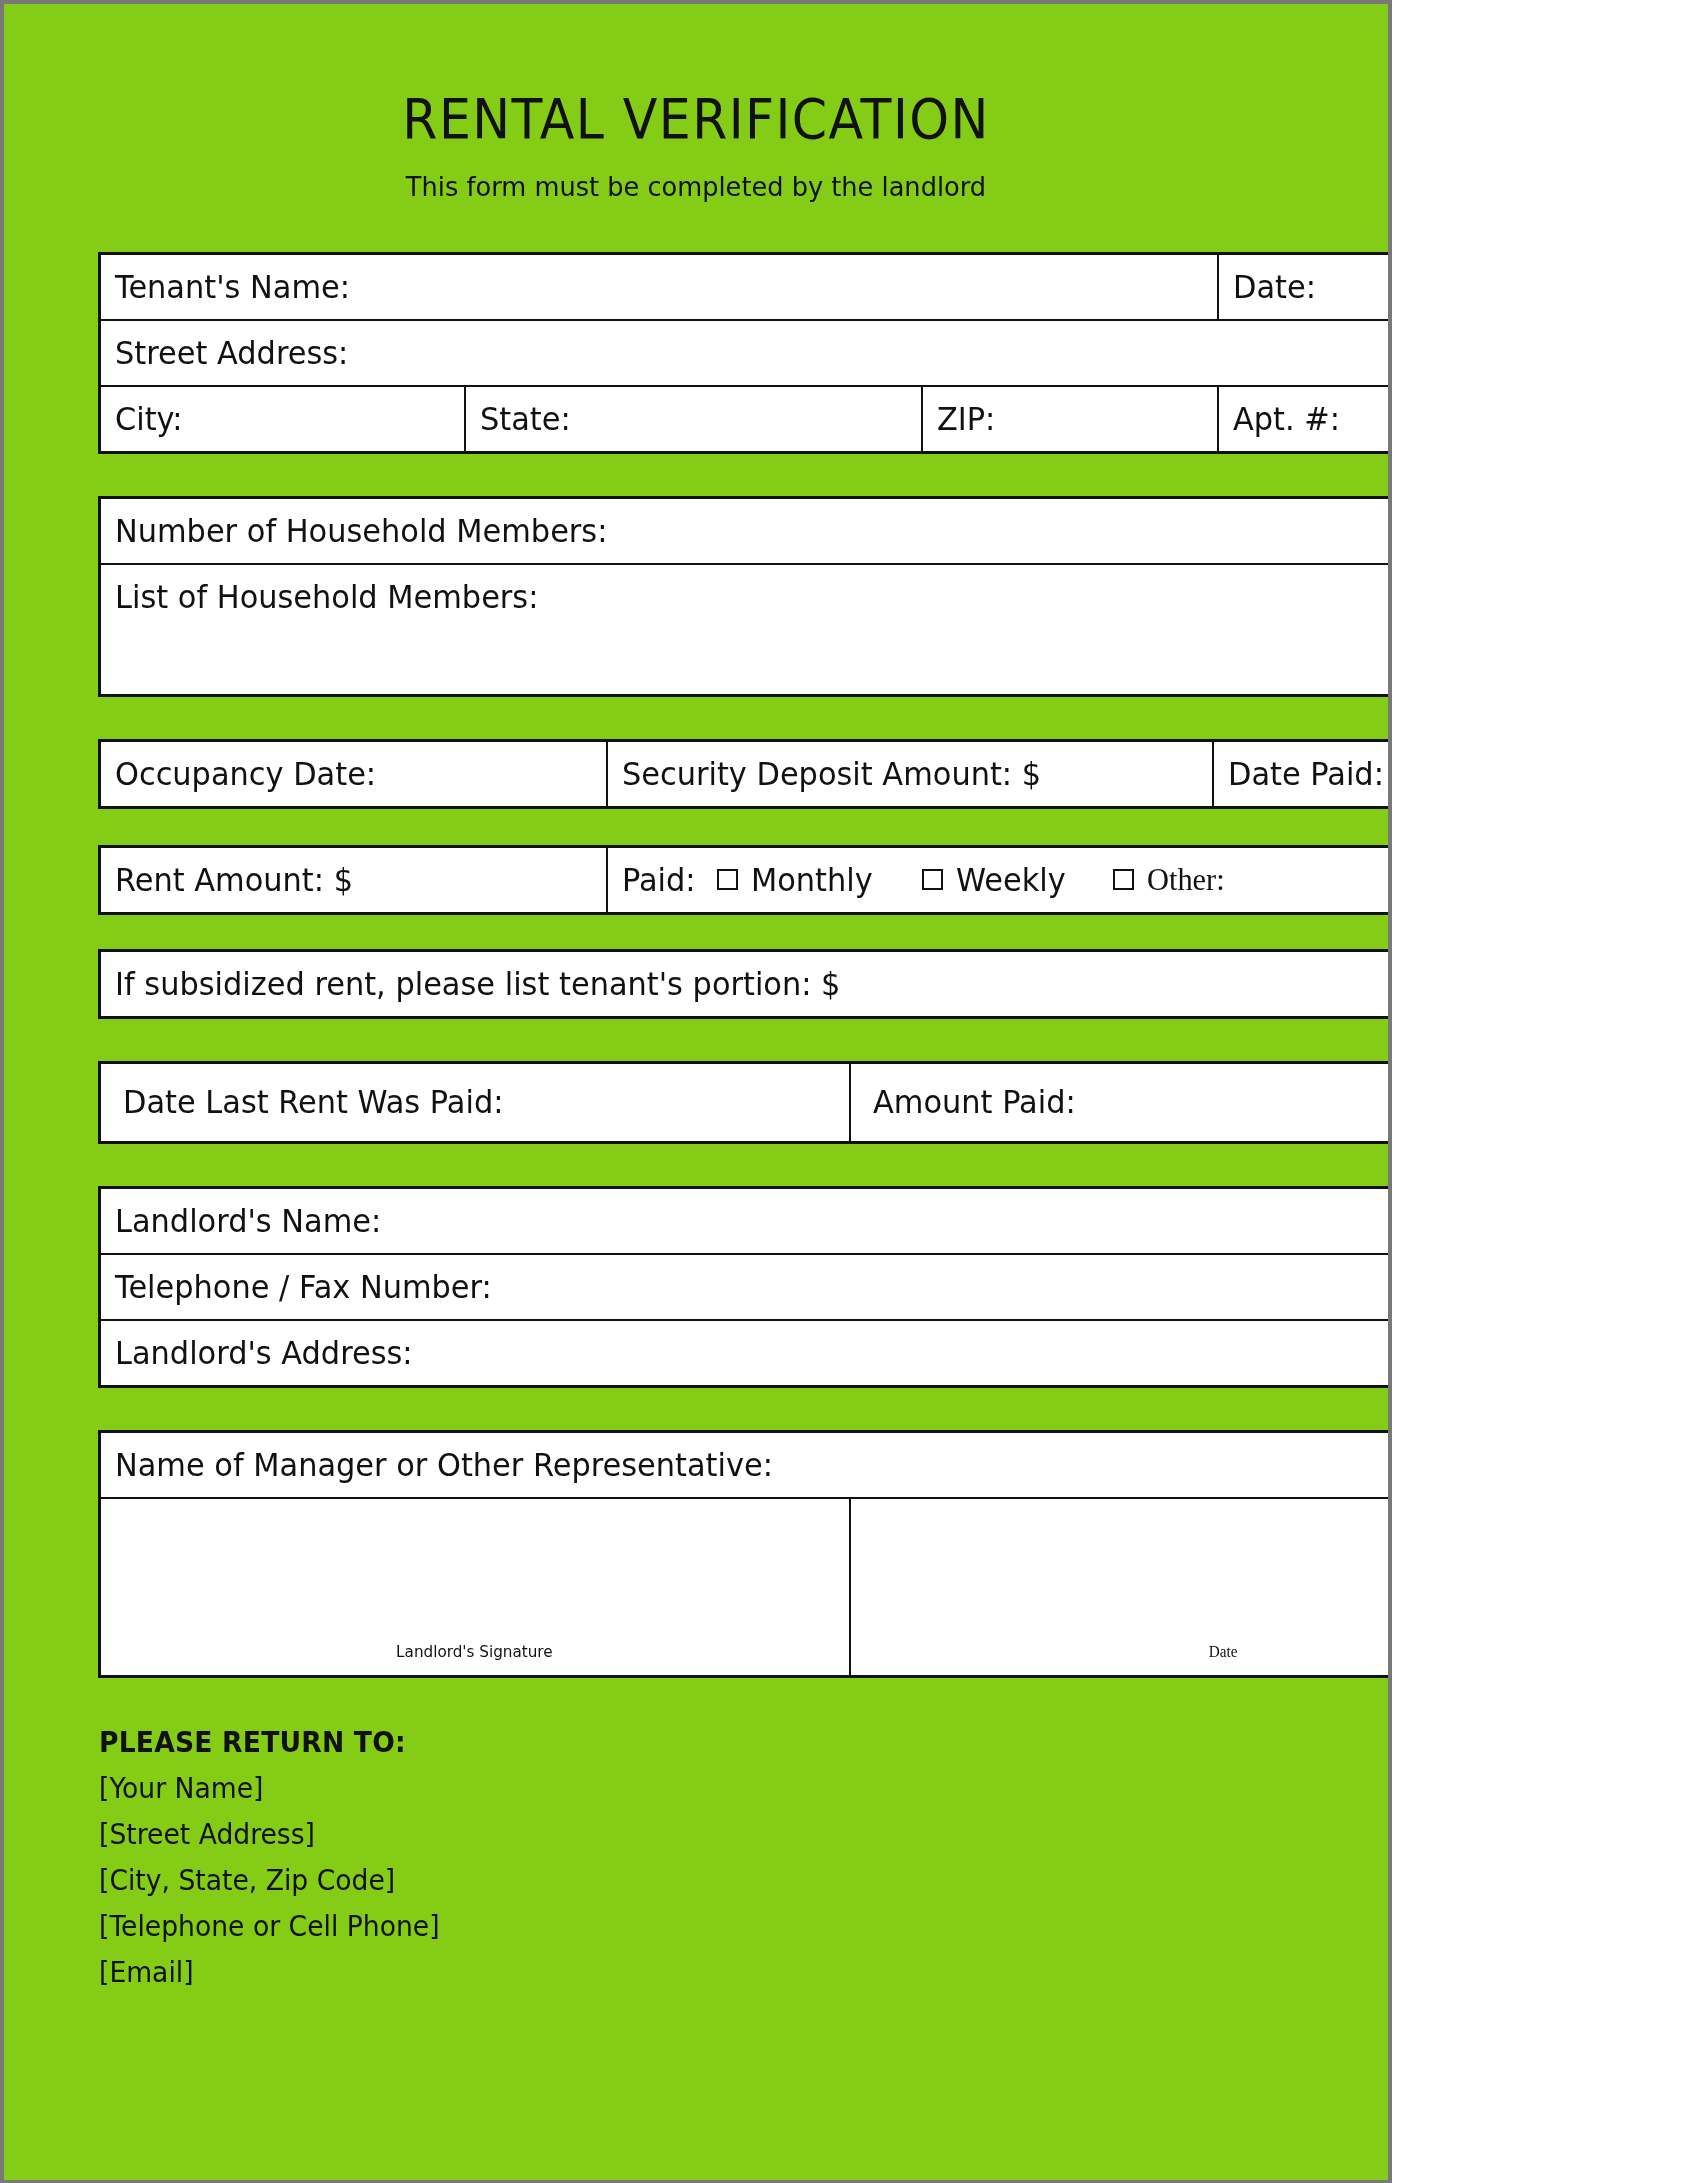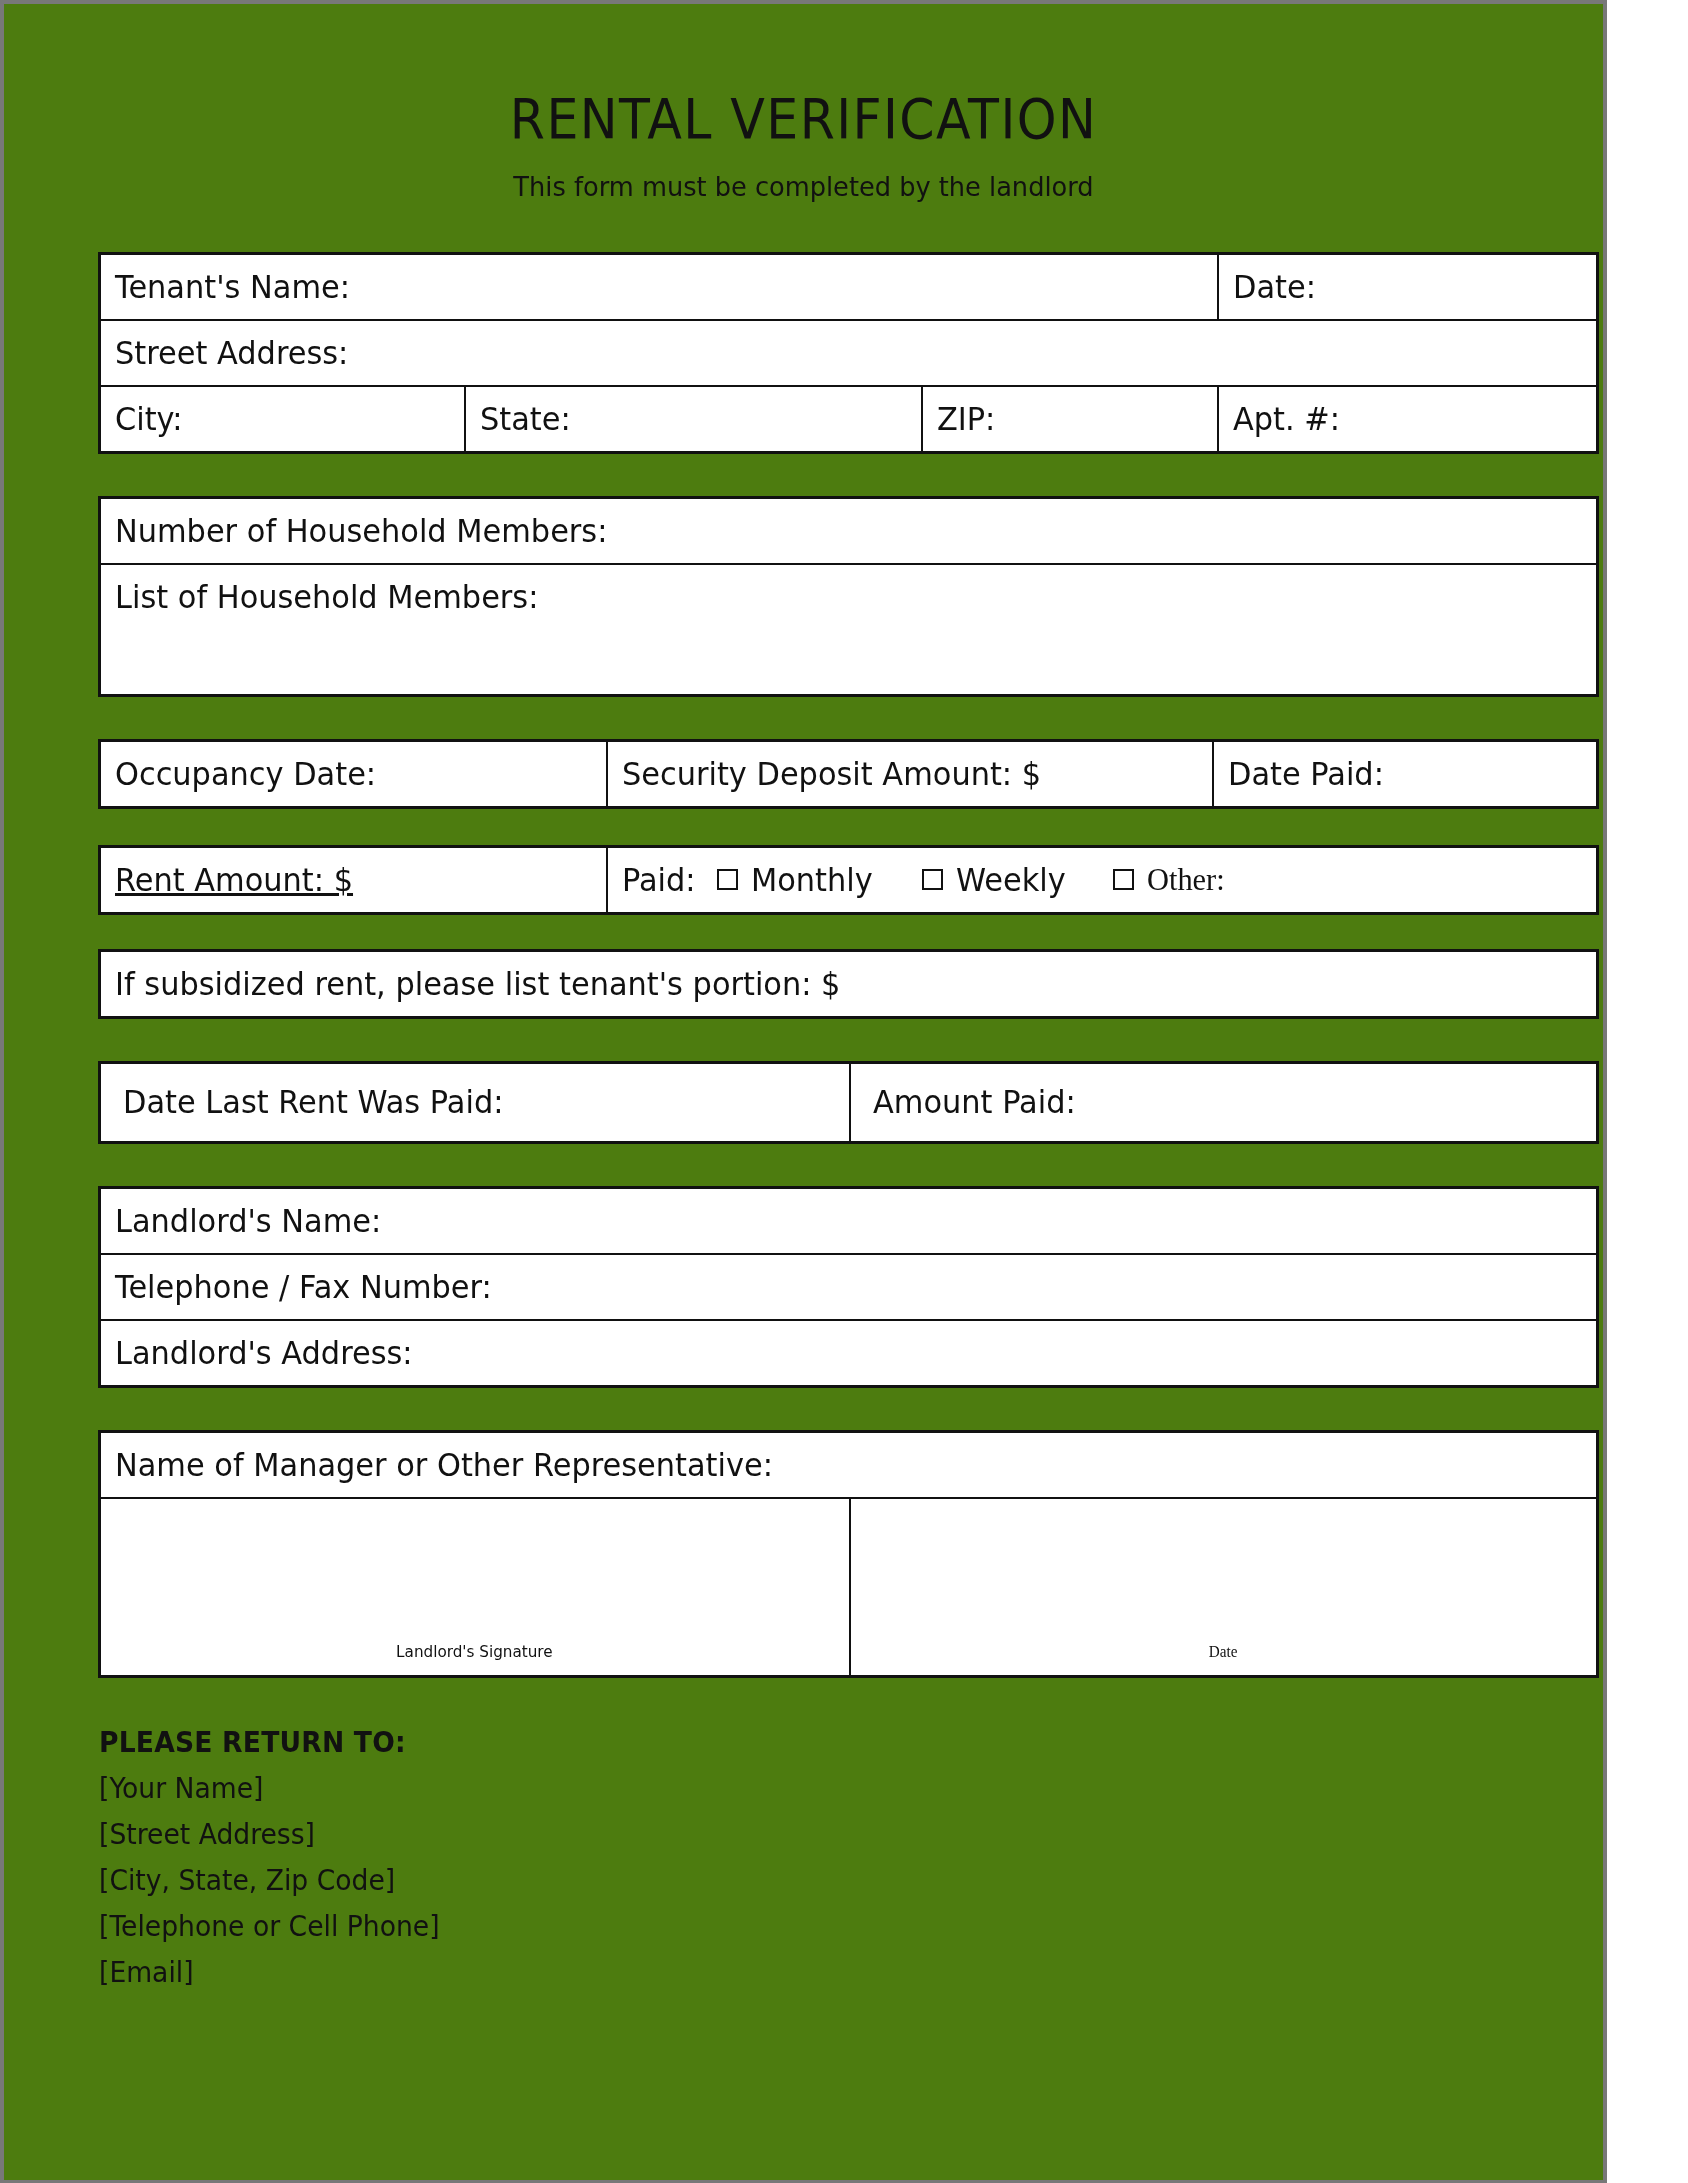--- a/index.html
+++ b/index.html
@@ -5,23 +5,23 @@
   html, body {
     margin: 0;
     padding: 0;
     background: #ffffff;
   }
   body {
     font-family: "DejaVu Sans", "Liberation Sans", sans-serif;
   }
   .page {
     position: relative;
-    width: 1607px;
+    width: 1392px;
     height: 2184px;
-    background: #4d7c0f;
+    background: #84cc16;
     border: 4px solid #787878;
     box-sizing: border-box;
     overflow: hidden;
   }
   .inner {
     position: absolute;
     left: 0;
     top: 0;
     width: 100%;
     height: 100%;
@@ -100,21 +100,21 @@
   .w-full   { width: 100%; }
   .w-city   { width: 366px; }
   .w-state  { width: 459px; }
   .w-zip    { width: 297px; }
   .w-apt    { width: 378px; }
 
   .w-occ    { width: 509px; }
   .w-sec    { width: 608px; }
   .w-datepd { width: 384px; }
 
-  .w-rent   { width: 509px; text-decoration: underline; }
+  .w-rent   { width: 509px; }
   .w-paid   { width: 992px; }
 
   .w-dlrp   { width: 752px; }
   .w-amtpd  { width: 748px; }
 
   .w-sig    { width: 752px; }
   .w-sigdt  { width: 748px; font-family: Liberation Serif, serif; }
 
   
   .cell-tall { min-height: 129px; align-items: flex-start; }

